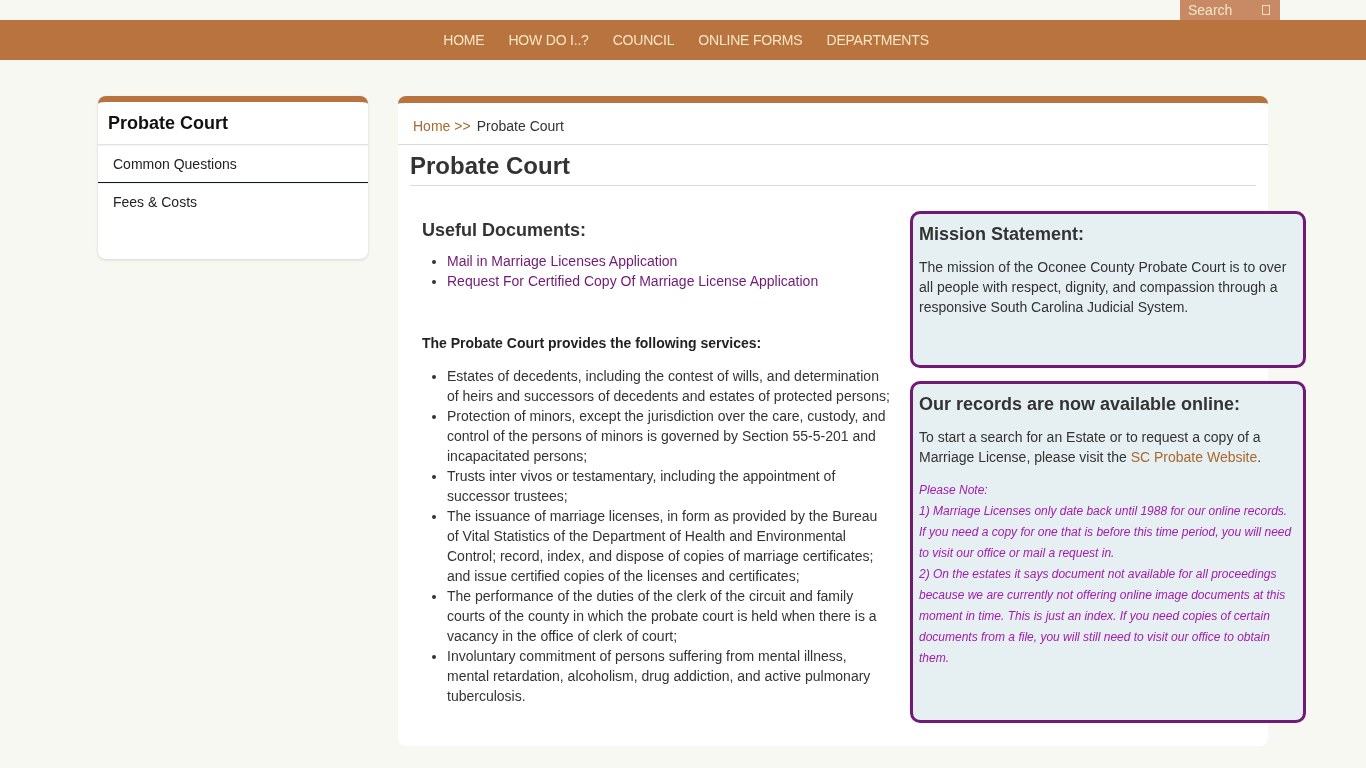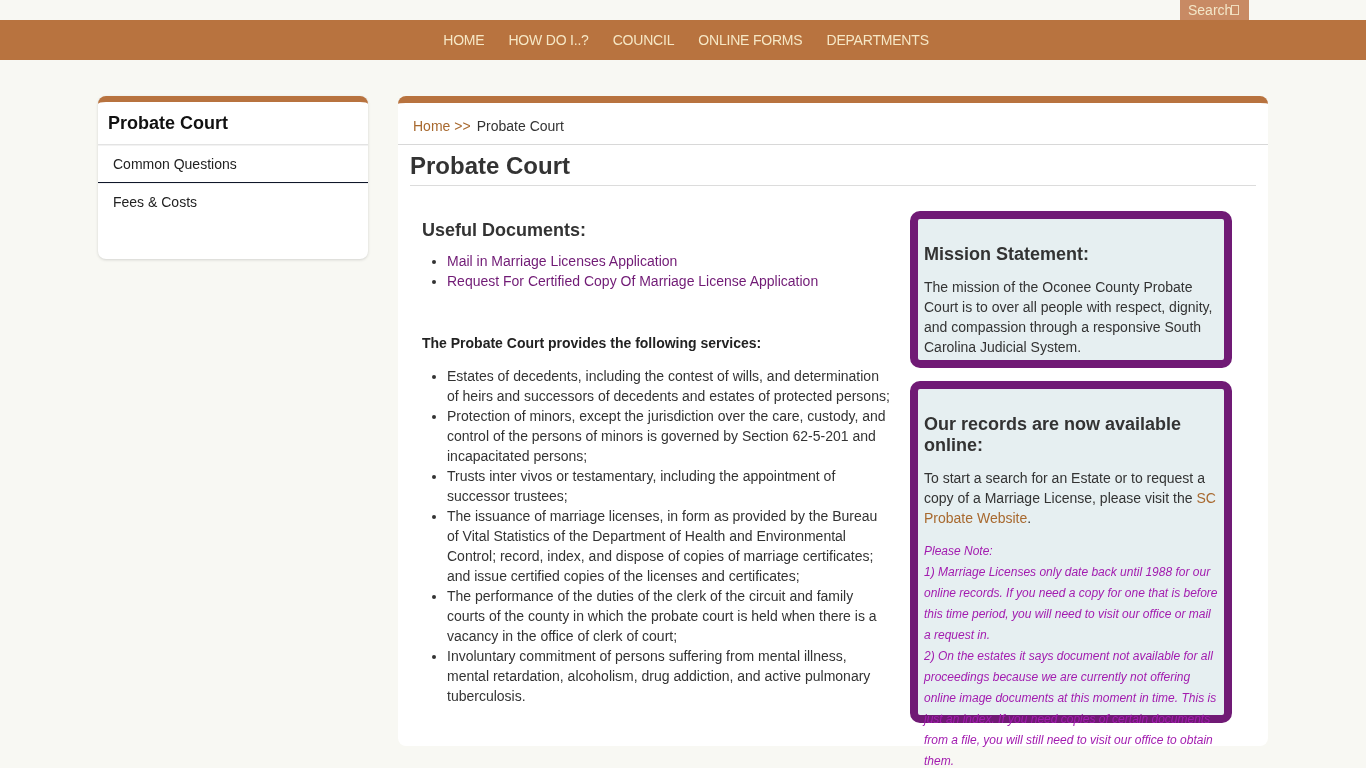--- a/index.html
+++ b/index.html
@@ -7,21 +7,21 @@
       width: 1366px; height: 768px; overflow: hidden;
       background: #f8f8f3;
       font-family: "Liberation Sans", sans-serif;
       color: #333;
     }
     a { text-decoration: none; }
 
     
     .topstrip { position: absolute; left: 0; top: 0; width: 1366px; height: 20px; background: #f8f8f3; }
     .search-box {
-      position: absolute; left: 1180px; top: 0; width: 69px; height: 20px;
+      position: absolute; left: 1180px; top: 0; width: 100px; height: 20px;
       background: #c88a64; color: #f3e6c8;
       font-size: 14px; line-height: 20px; padding-left: 8px;
       display: flex; align-items: center;
     }
     .search-box .search-icon {
       position: absolute; right: 10px; top: 5px; width: 8px; height: 10px;
       border: 1px solid #f3e6c8; opacity: 0.9;
     }
 
     
@@ -76,23 +76,23 @@
     .title-divider { position: absolute; left: 12px; right: 12px; top: 82px; border-top: 1px solid #dcdcdc; }
 
     .left-col { position: absolute; left: 24px; top: 117px; width: 470px; }
     .left-col h3 { font-size: 18px; font-weight: bold; color: #333; }
     .doc-list { margin-top: 10px; padding-left: 25px; list-style: disc; font-size: 14px; line-height: 20px; }
     .doc-list a { color: #701a75; }
     .services-intro { margin-top: 44px; font-size: 14px; font-weight: bold; color: #222; }
     .service-list { margin-top: 15px; padding-left: 25px; list-style: disc; font-size: 14px; line-height: 20px; color: #333; width: 470px; }
 
     .info-box {
-      position: absolute; left: 512px; width: 322px;
-      background: #e6eff1; border: 8px solid #701a75; border-radius: 10px;
-      padding: 25px 6px 0 6px;
+      position: absolute; left: 512px; width: 396px;
+      background: #e6eff1; border: 3px solid #701a75; border-radius: 10px;
+      padding: 10px 6px 0 6px;
     }
     .mission { top: 108px; height: 157px; }
     .records { top: 278px; height: 342px; }
     .info-box h3 { font-size: 18px; font-weight: bold; color: #333; }
     .info-box p { font-size: 14px; line-height: 20px; color: #333; margin-top: 12px; }
     .info-box p a { color: #a8692f; }
     .note { margin-top: 13px; color: #a21caf; font-style: italic; font-size: 12px; line-height: 21px; }
   </style>
 </head>
 <body>
@@ -131,21 +131,21 @@
 
   <section class="left-col">
     <h3>Useful Documents:</h3>
     <ul class="doc-list">
       <li><a href="#">Mail in Marriage Licenses Application</a></li>
       <li><a href="#">Request For Certified Copy Of Marriage License Application</a></li>
     </ul>
     <p class="services-intro">The Probate Court provides the following services:</p>
     <ul class="service-list">
       <li>Estates of decedents, including the contest of wills, and determination of heirs and successors of decedents and estates of protected persons;</li>
-      <li>Protection of minors, except the jurisdiction over the care, custody, and control of the persons of minors is governed by Section 62-5-201 and incapacitated persons;</li>
+      <li>Protection of minors, except the jurisdiction over the care, custody, and control of the persons of minors is governed by Section 55-5-201 and incapacitated persons;</li>
       <li>Trusts inter vivos or testamentary, including the appointment of successor trustees;</li>
       <li>The issuance of marriage licenses, in form as provided by the Bureau of Vital Statistics of the Department of Health and Environmental Control; record, index, and dispose of copies of marriage certificates; and issue certified copies of the licenses and certificates;</li>
       <li>The performance of the duties of the clerk of the circuit and family courts of the county in which the probate court is held when there is a vacancy in the office of clerk of court;</li>
       <li>Involuntary commitment of persons suffering from mental illness, mental retardation, alcoholism, drug addiction, and active pulmonary tuberculosis.</li>
     </ul>
   </section>
 
   <div class="info-box mission">
     <h3>Mission Statement:</h3>
     <p>The mission of the Oconee County Probate Court is to over all people with respect, dignity, and compassion through a responsive South Carolina Judicial System.</p>

